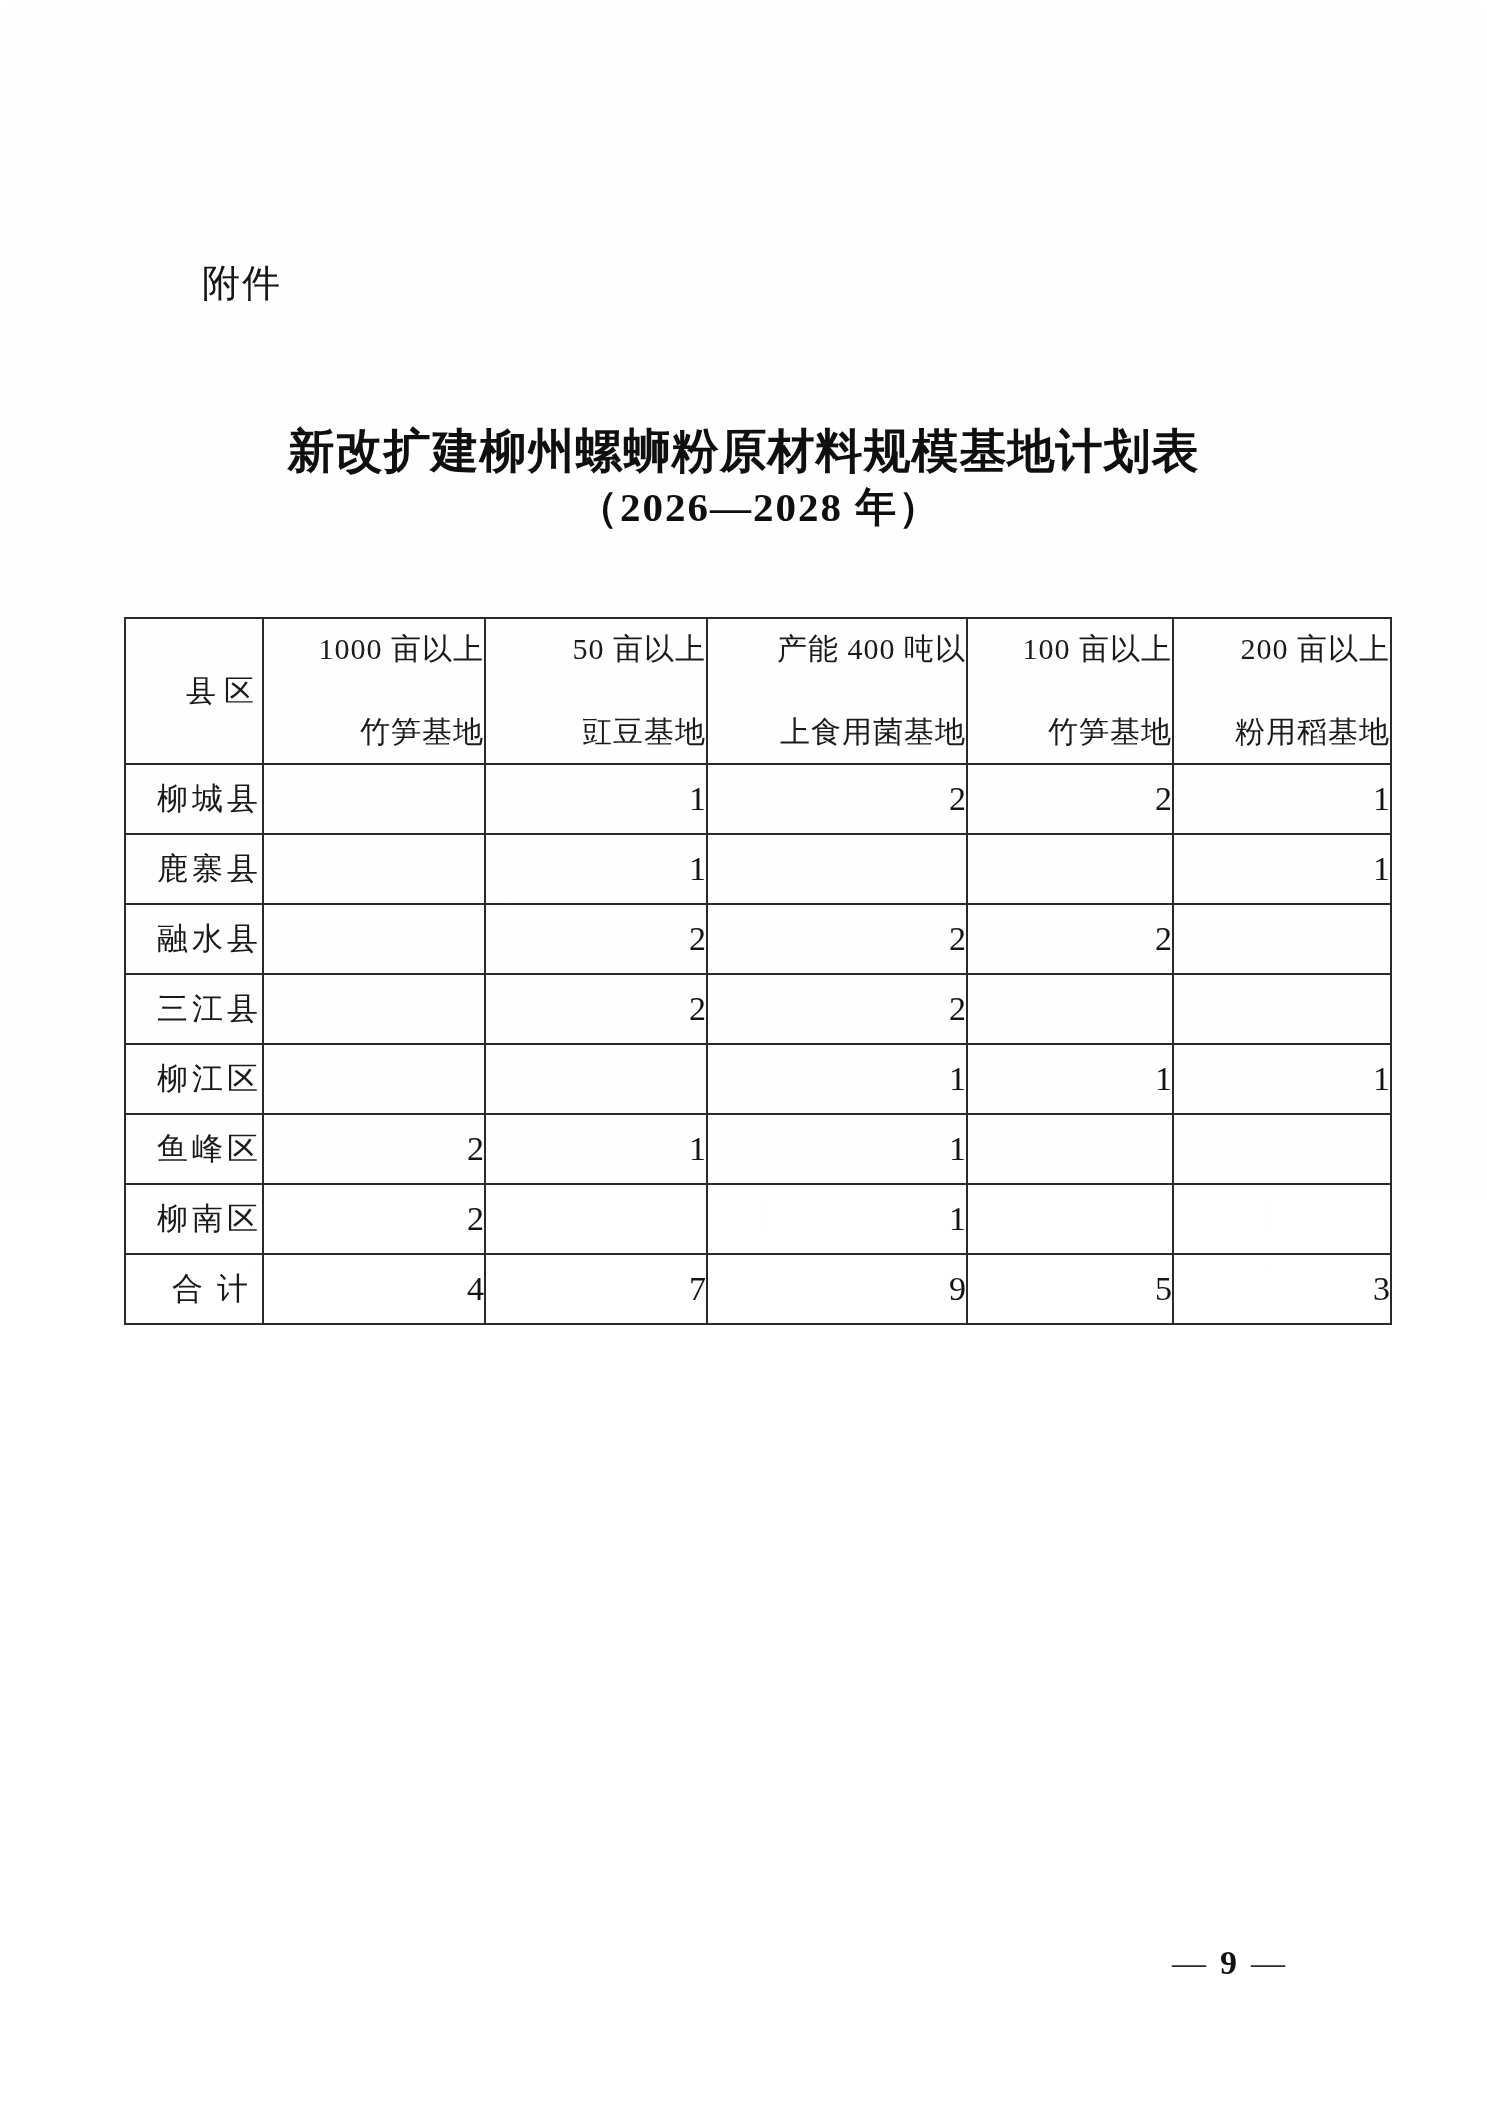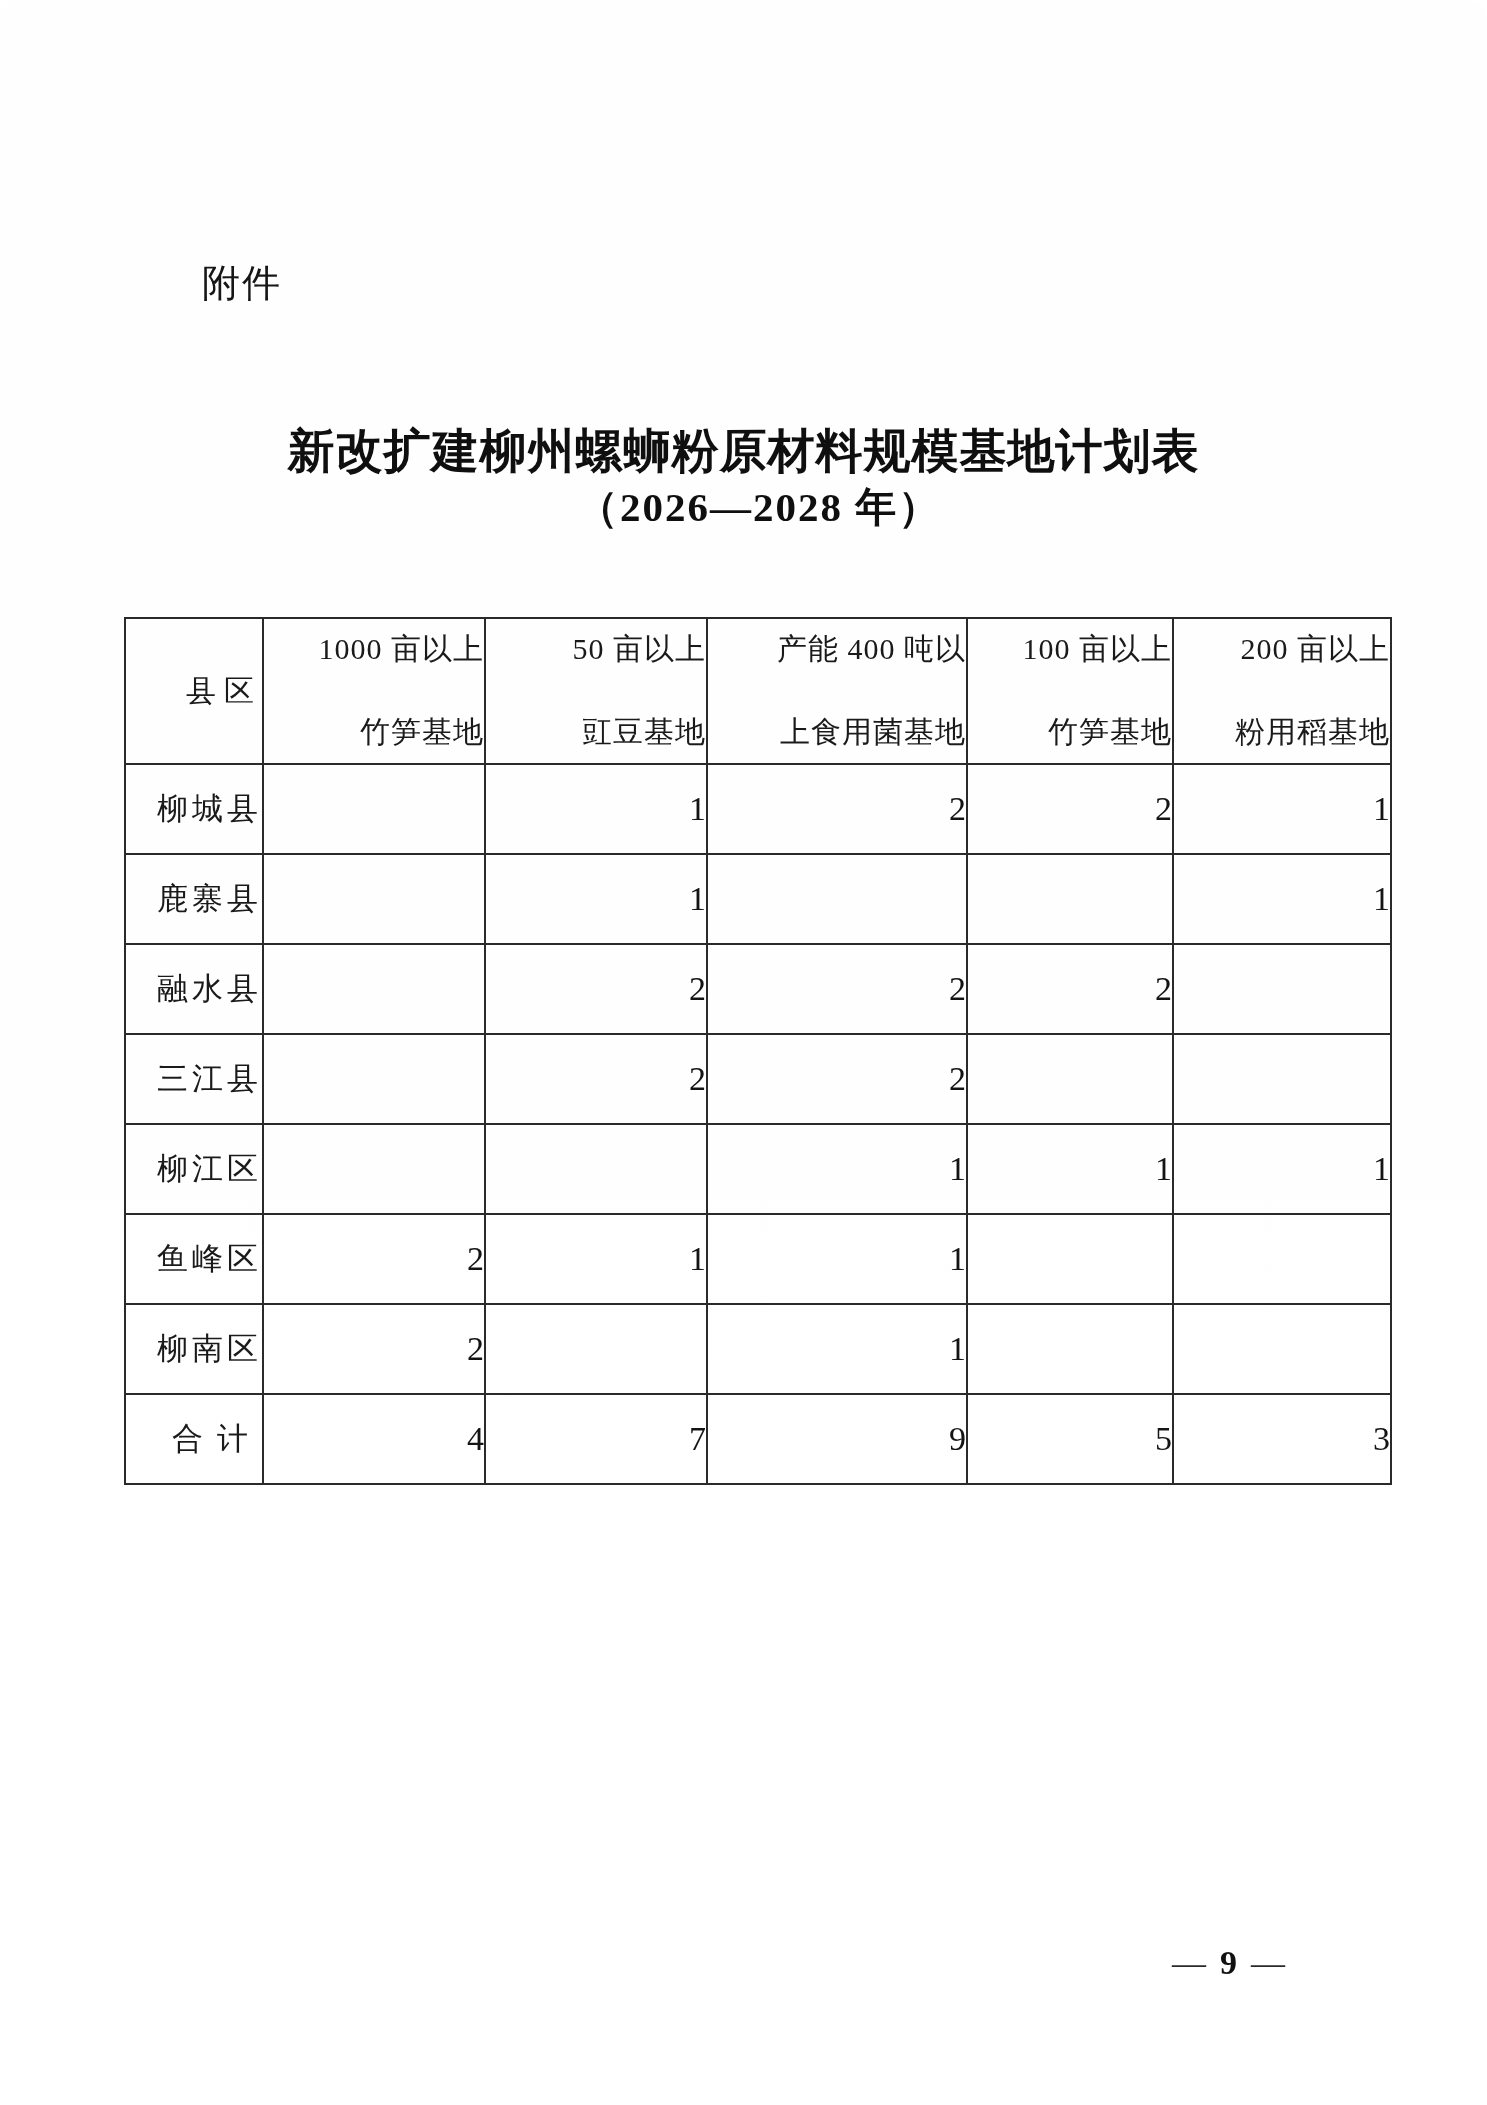--- a/index.html
+++ b/index.html
@@ -62,21 +62,21 @@
   }
   .plan-table td, .plan-table th {
     border: 2.5px solid #2a2a2a;
     padding: 0;
     text-align: right;
     vertical-align: middle;
     font-weight: normal;
     overflow: hidden;
   }
   .plan-table tr.header-row { height: 146px; }
-  .plan-table tr.data-row { height: 90px; }
+  .plan-table tr.data-row { height: 70px; }
   .corner-cell {
     font-size: 30px;
     letter-spacing: 8px;
     text-indent: 8px;
     color: #1a1a1a;
   }
   .hdr-line1 { font-size: 30px; color: #1a1a1a; margin-bottom: 42px; letter-spacing: 1px; }
   .hdr-line2 { font-size: 30px; color: #1a1a1a; letter-spacing: 1px; }
   .county-cell {
     font-size: 31px;

